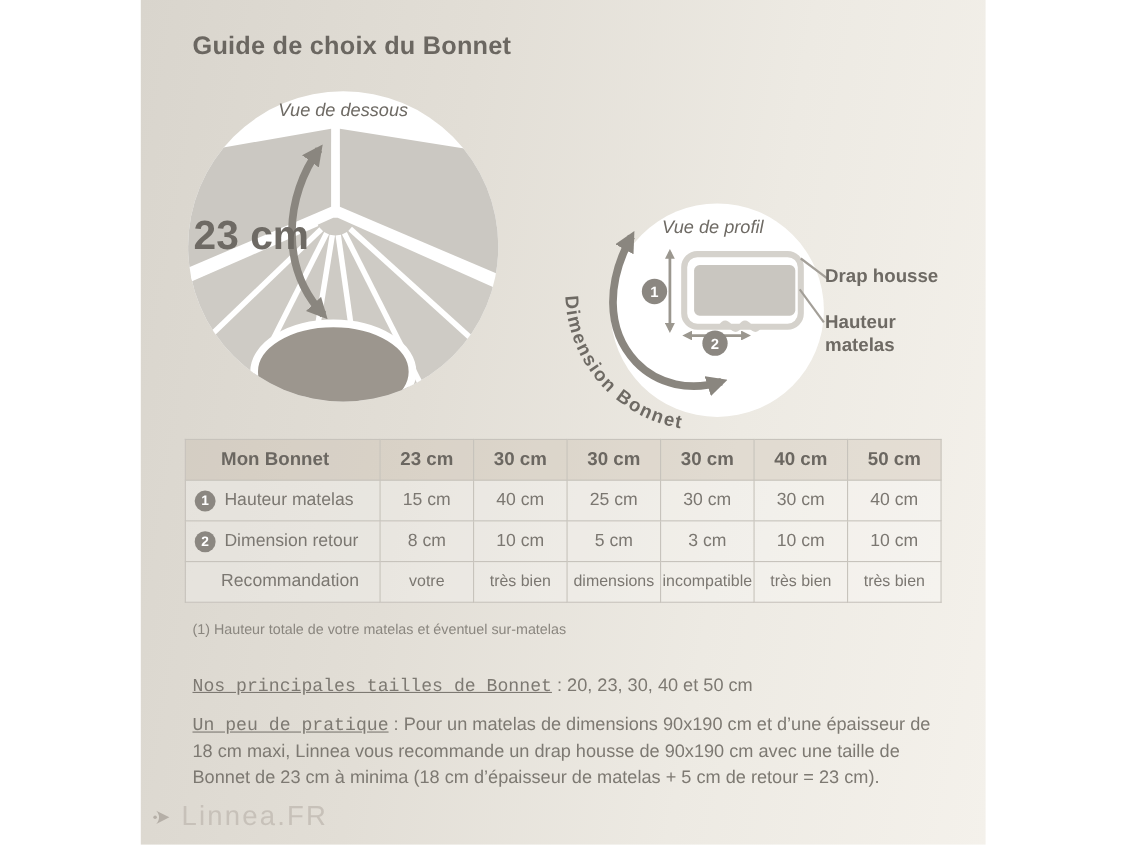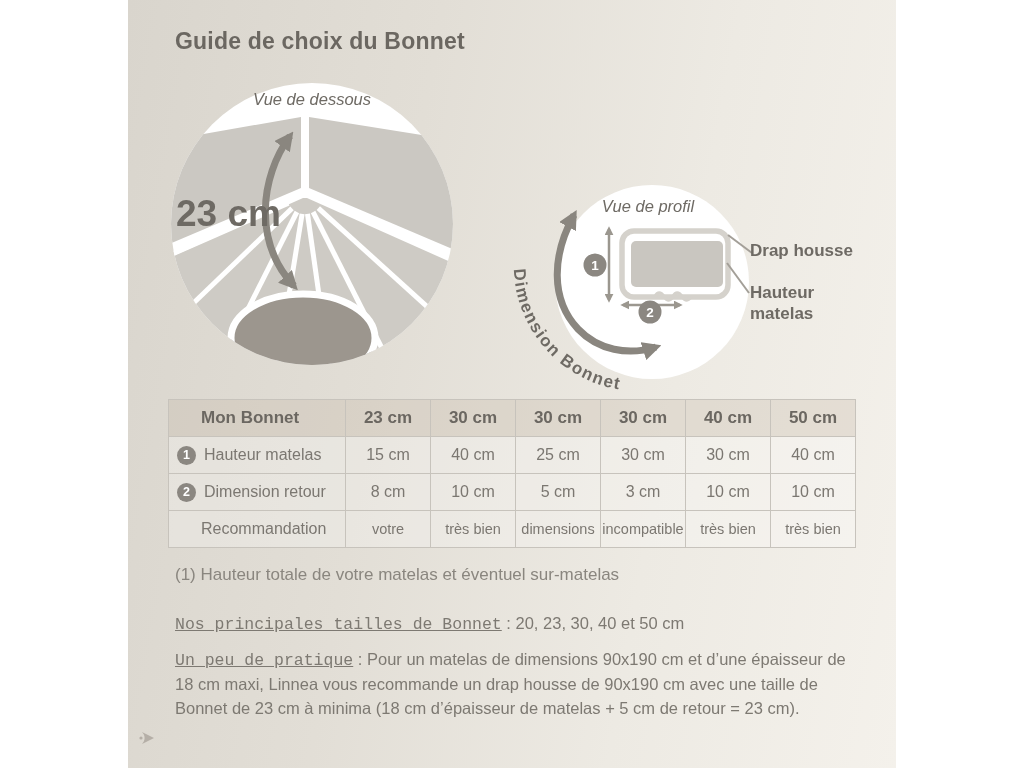--- a/index.html
+++ b/index.html
@@ -43,21 +43,21 @@
   .rowlabel-inner{display:flex;align-items:center;padding-left:8px;}
   .rowlabel-inner.indent{padding-left:32px;}
   .badge{
     flex:0 0 auto;width:19px;height:19px;border-radius:50%;background:#8b8781;color:#fff;
     font-size:12.5px;font-weight:bold;display:flex;align-items:center;justify-content:center;
     margin-right:8px;
   }
   tr.reco td{font-size:14.5px;text-align:center;}
   tr.reco td.rowlabel{font-size:16px;}
   
-  .footnotes{left:47px;top:562px;font-size:17px;color:#8a867f;line-height:1.5;}
+  .footnotes{left:47px;top:562px;font-size:13px;color:#8a867f;line-height:1.5;}
   .sizes-line{left:47px;top:614px;font-size:16.5px;color:#7d7972;}
   .underline{text-decoration:underline;font-family:Liberation Mono, monospace;}
   .practice{left:47px;top:648px;width:676px;font-size:16.5px;color:#7d7972;line-height:1.45;}
   
   .logo{left:10px;top:728px;display:flex;align-items:center;gap:7px;}
   .logo-text{font-size:25px;color:#c7c1b9;letter-spacing:2px;}
 </style>
 </head>
 <body>
 
@@ -220,15 +220,16 @@
 
   <div class="abs practice">
     <span class="underline">Un peu de pratique</span><span> : Pour un matelas de dimensions 90x190 cm et d’une épaisseur de 18 cm maxi, Linnea vous recommande un drap housse de 90x190 cm avec une taille de Bonnet de 23 cm à minima (18 cm d’épaisseur de matelas + 5 cm de retour = 23 cm).</span>
   </div>
 
   <div class="abs logo">
     <svg width="20" height="20" viewBox="0 0 20 20">
       <path d="M4,4 L16,10 L4,16 C7.5,12.5 7.5,7.5 4,4 Z" fill="#b5afa7"></path>
       <circle cx="3" cy="10" r="1.6" fill="#b5afa7"></circle>
     </svg>
+    <span class="logo-text">Linnea.FR</span>
   </div>
 
 </div>
 
 </body></html>

